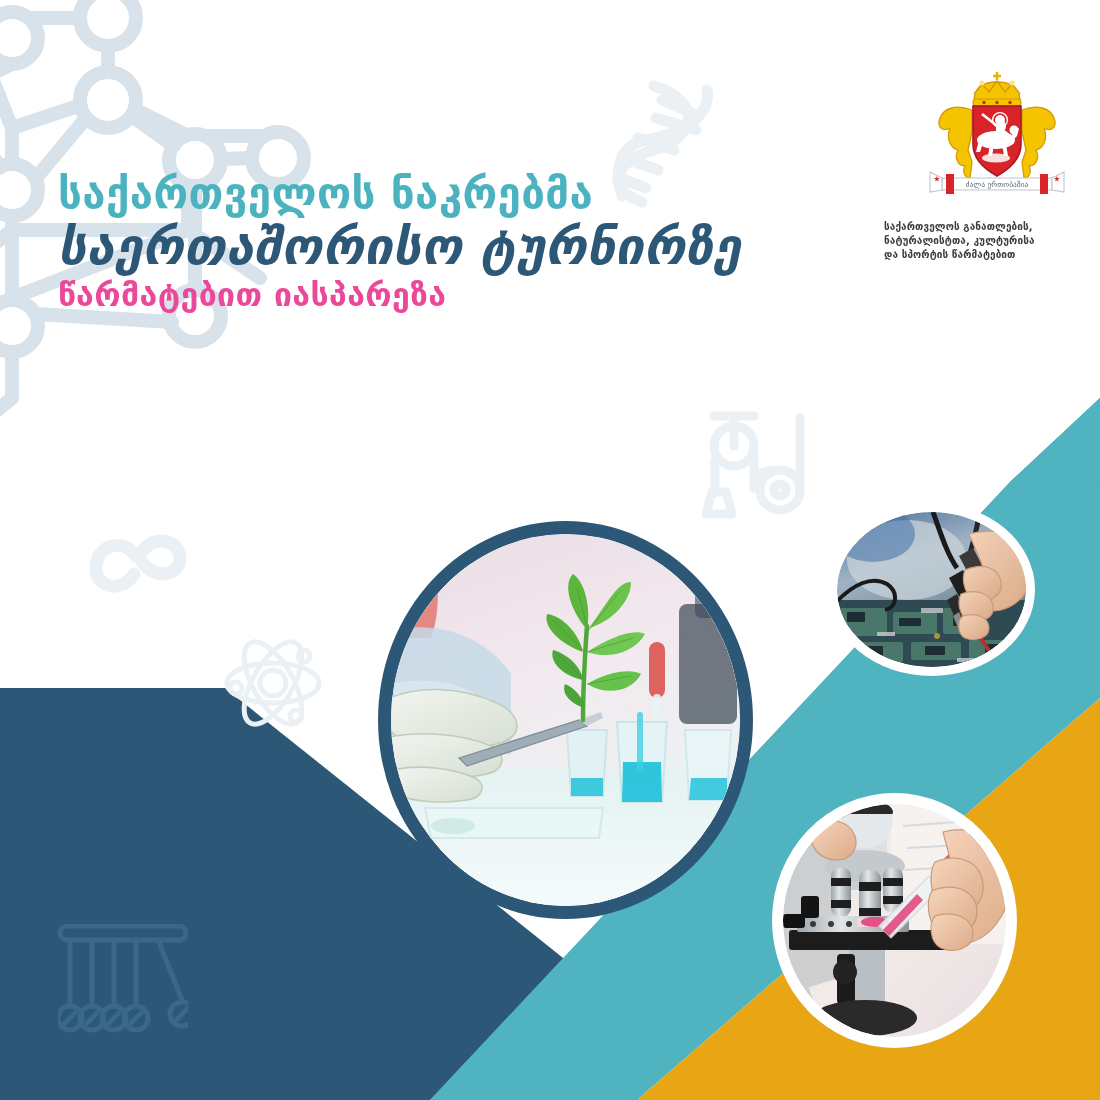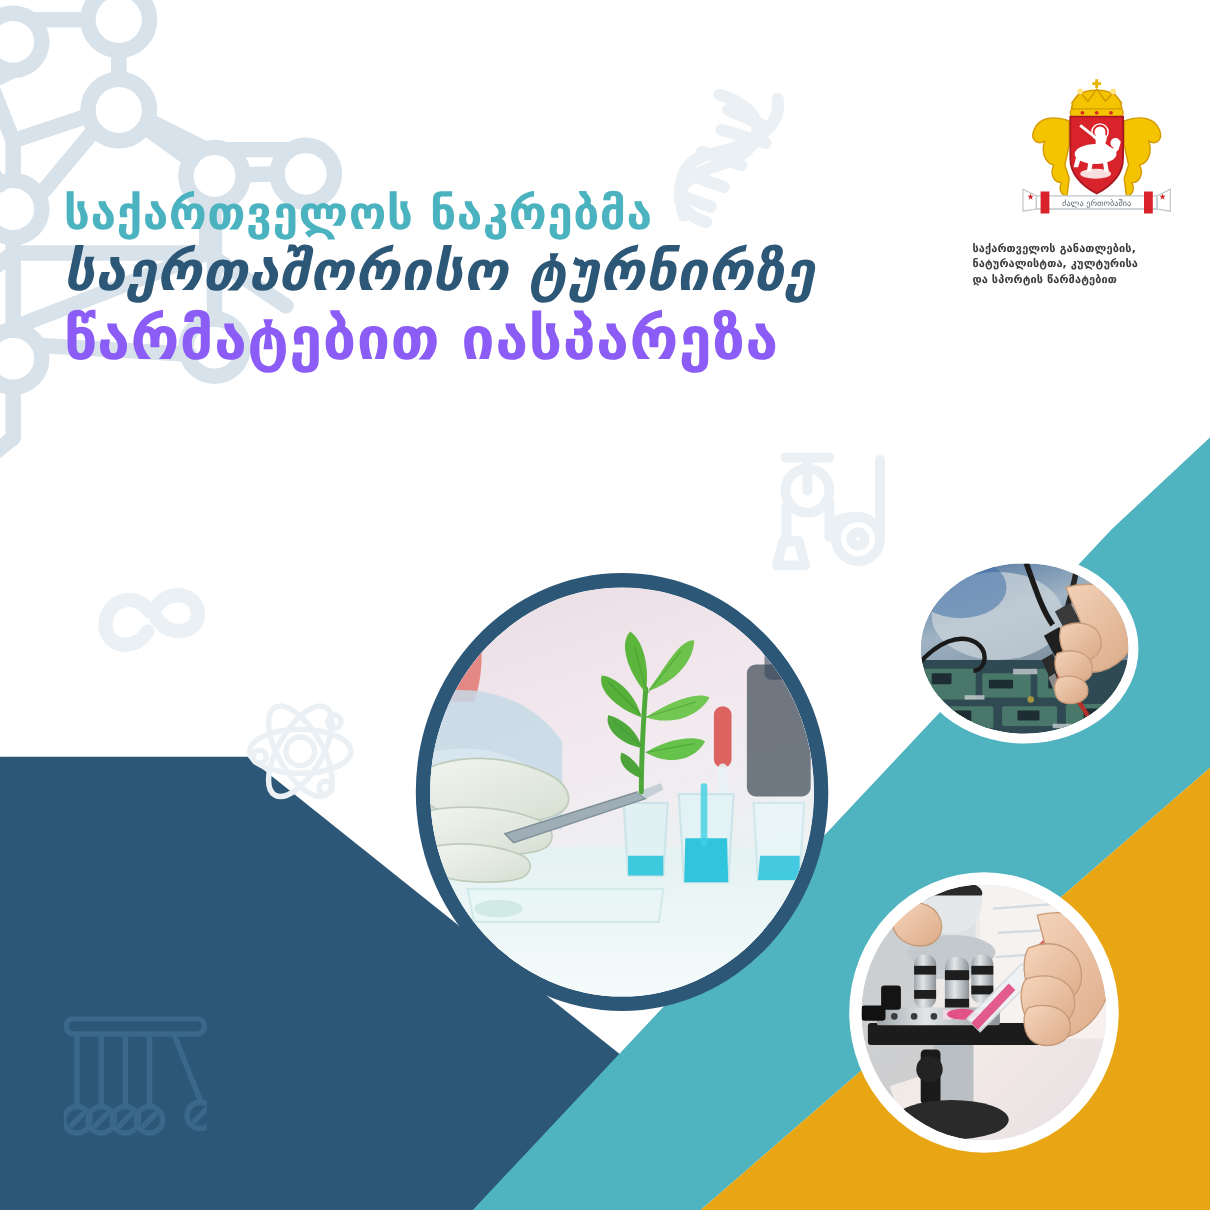--- a/index.html
+++ b/index.html
@@ -54,21 +54,21 @@
   .hl {
     display:block;
     font-weight:700;
     letter-spacing:.4px;
     white-space:nowrap;
     font-family:"DejaVu Sans","Liberation Sans",sans-serif;
   }
   .hl-1 { font-size:42px; line-height:1.14; color:#4BB3C0; }
   .hl-2 { font-size:50px; line-height:1.16; color:#2D5777; }
   .hl-3 { font-size:50px; line-height:1.16; color:#2D5777;font-style:italic; }
-  .hl-4 { font-size:54px; line-height:1.20; color:#8b5cf6; }
+  .hl-4 { font-size:32px; line-height:1.20; color:#ec4899; }
 
   
   .photo {
     position:absolute;
     border-radius:50%;
     overflow:hidden;
   }
   .photo .inner { position:absolute; inset:0; border-radius:50%; overflow:hidden; }
   .photo svg { display:block; }
 

